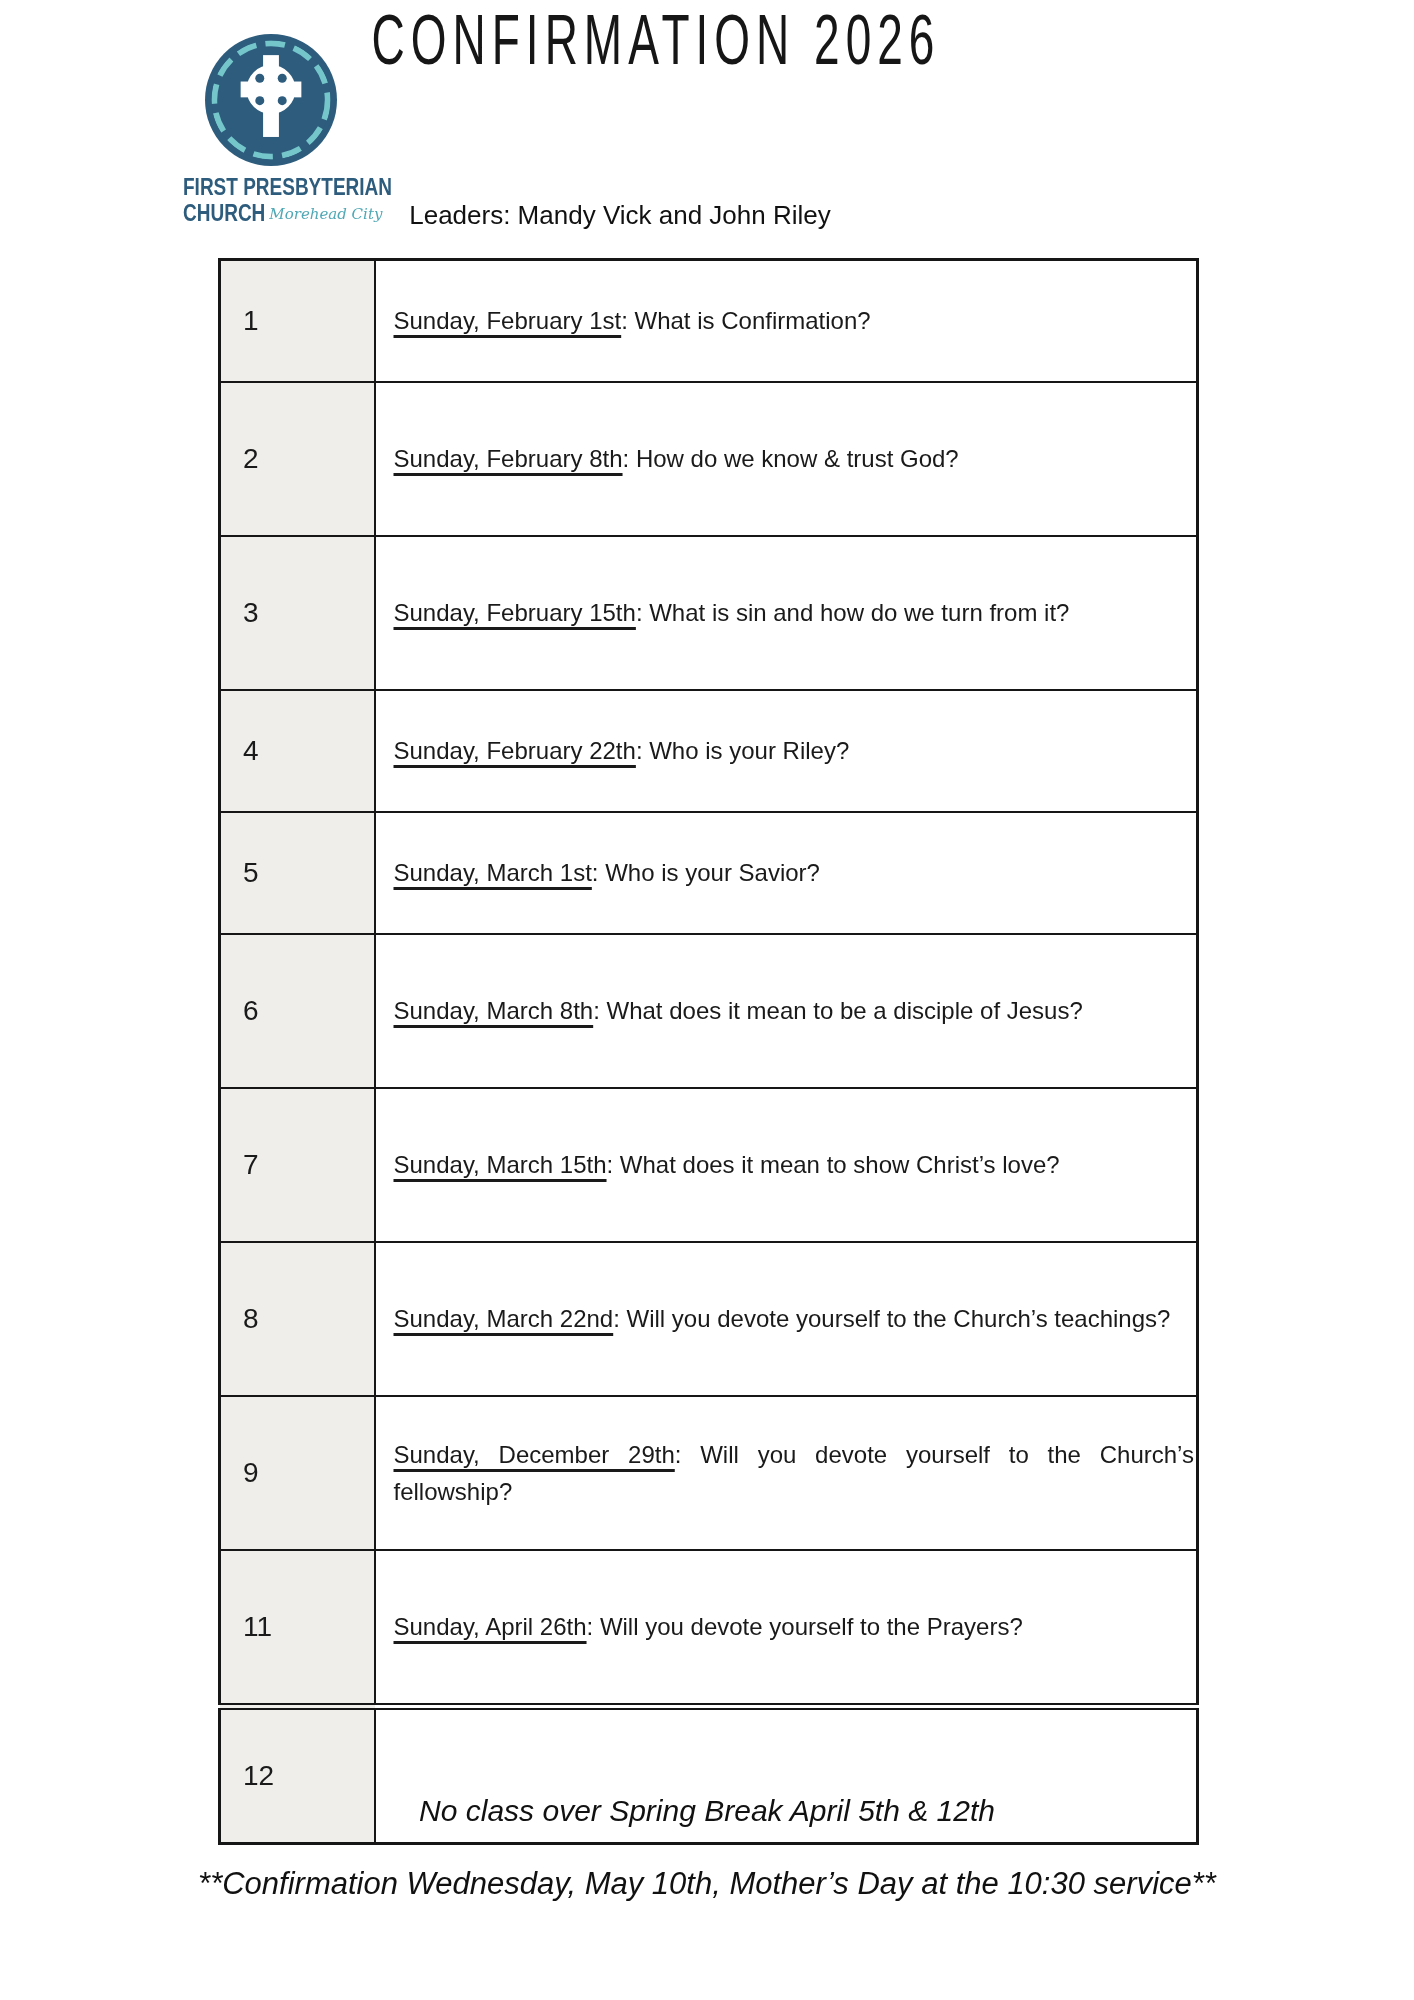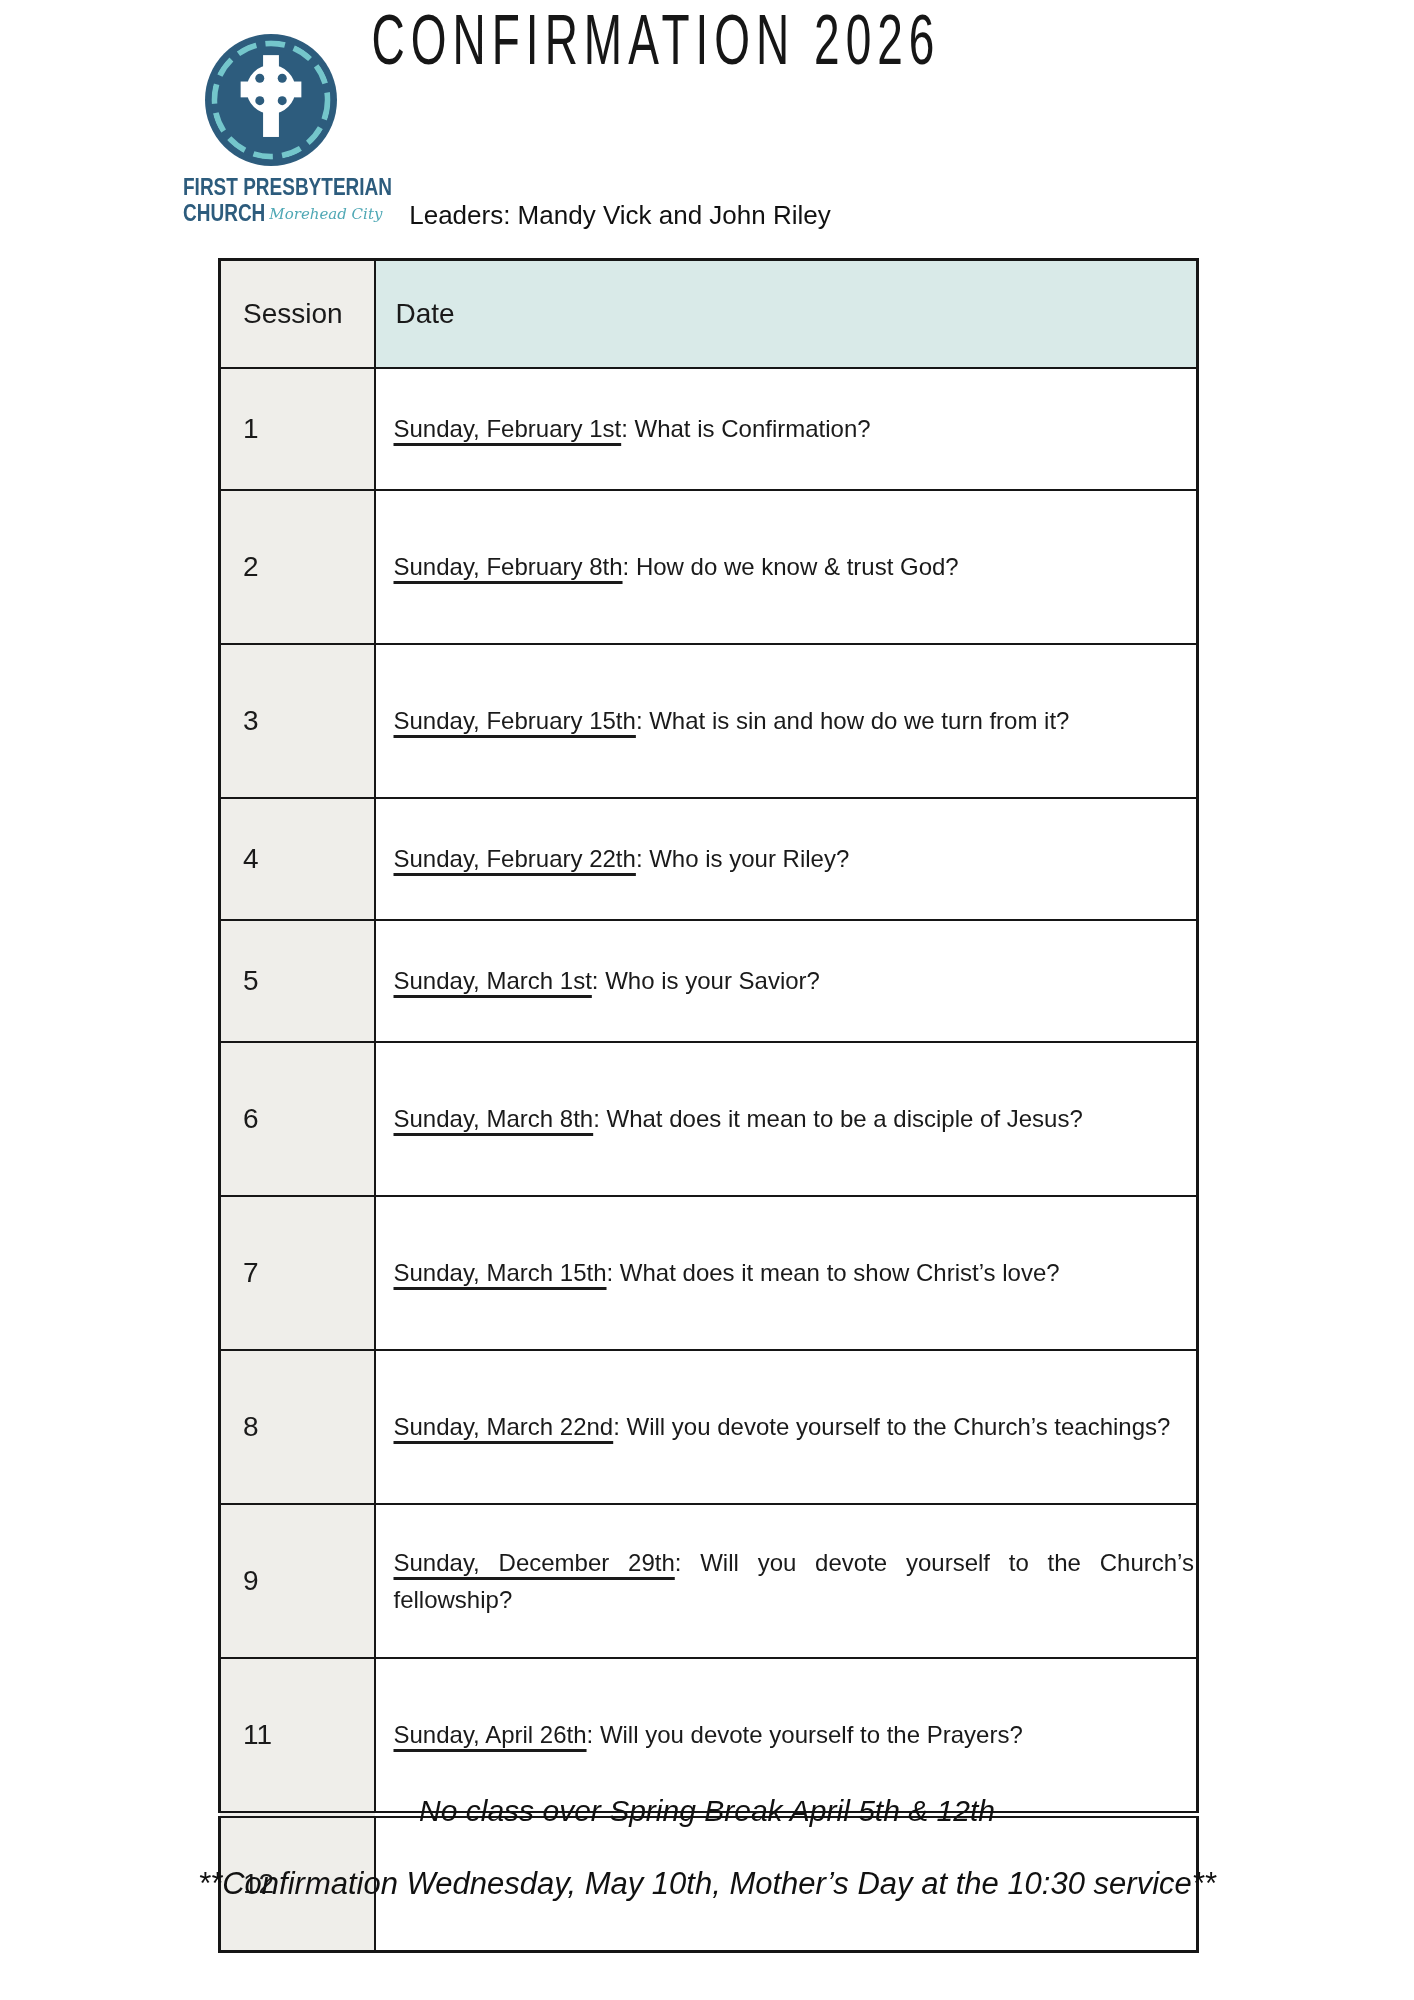--- a/index.html
+++ b/index.html
@@ -125,24 +125,20 @@
   <div class="leaders-line">Leaders: Mandy Vick and John Riley</div>
 
 </div>
 
 <table class="schedule">
   <colgroup>
       <col class="c-session">
       <col class="c-date">
     </colgroup>
   <tbody>
-      <tr>
-    <th class="session-head">Session</th>
-    <th class="date-head">Date</th>
-  </tr>
 
   <tr class="h1">
     <td class="session-cell">1</td>
     <td class="date-cell"><span class="date-u">Sunday, February 1st</span><span>:</span>
       <span>What is Confirmation?</span></td>
   </tr>
 
   <tr class="h2">
     <td class="session-cell">2</td>
     <td class="date-cell"><span class="date-u">Sunday, February 8th</span><span>:</span>

